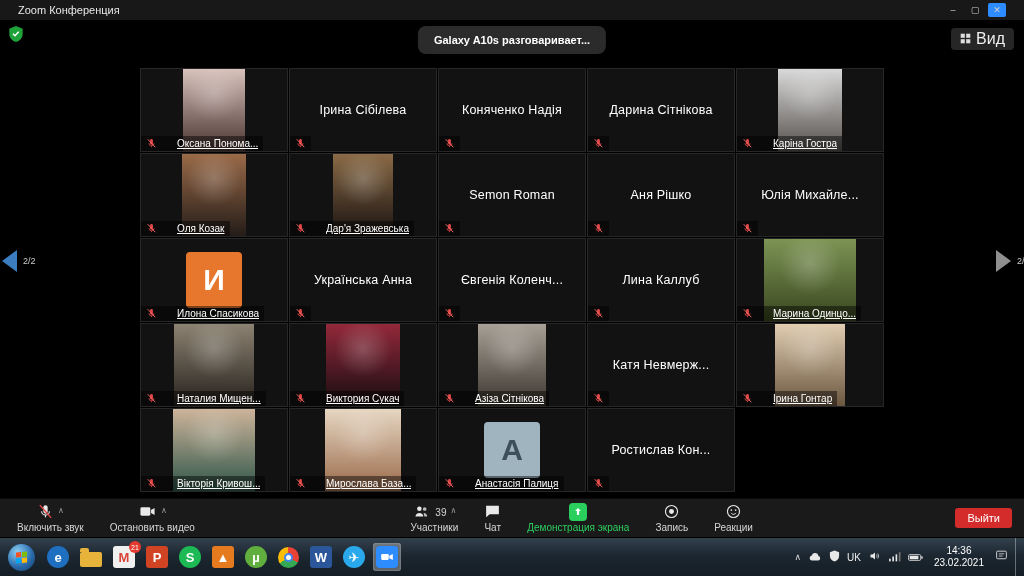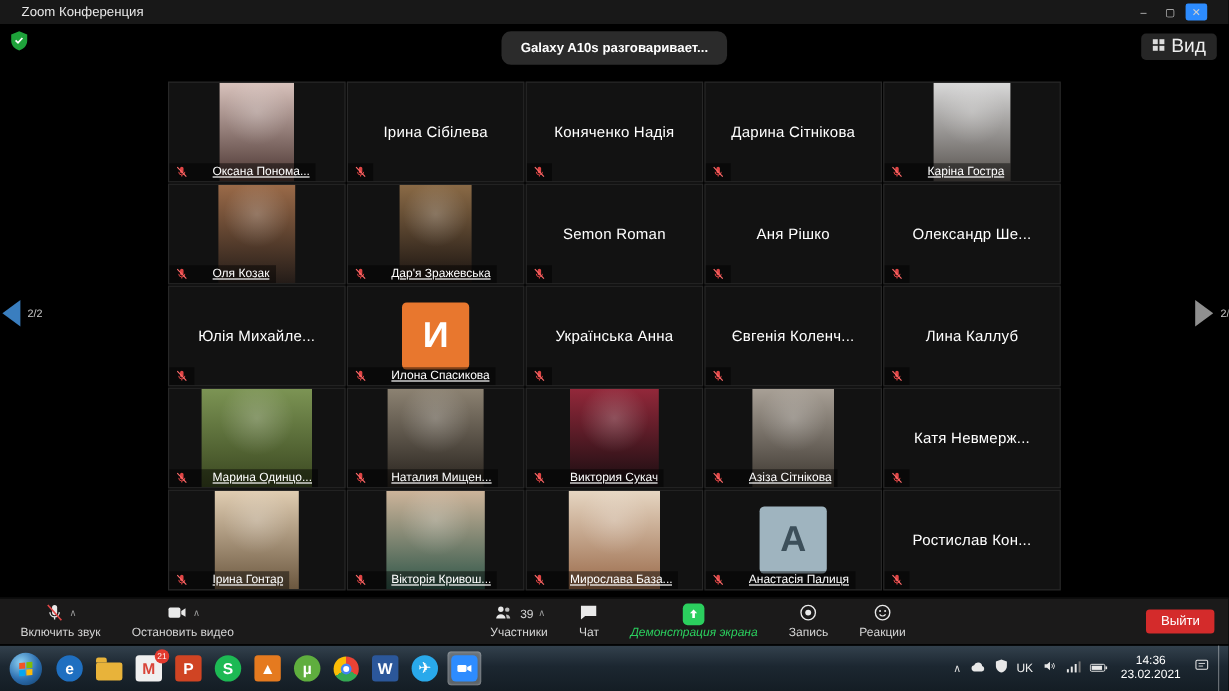--- a/index.html
+++ b/index.html
@@ -228,31 +228,20 @@
           <div class="nameplate">
             <svg width="11" height="11" viewBox="0 0 16 16">
               <path d="M8 1.5c1.2 0 2.1.9 2.1 2.1v4a2.1 2.1 0 0 1-4.2 0v-4C5.9 2.4 6.8 1.5 8 1.5z" fill="#e04545"></path>
               <path d="M4.3 7.6a3.7 3.7 0 0 0 7.4 0" fill="none" stroke="#e04545" stroke-width="1.2"></path>
               <path d="M8 11.3v2" stroke="#e04545" stroke-width="1.2"></path>
               <path d="M2.5 1.8l11 11.6" stroke="#ff6b6b" stroke-width="1.4"></path>
             </svg>
           </div>
         </div>
         <div class="tile">
-          <div class="center-name">Олександр  Ше...</div>
-          <div class="nameplate">
-            <svg width="11" height="11" viewBox="0 0 16 16">
-              <path d="M8 1.5c1.2 0 2.1.9 2.1 2.1v4a2.1 2.1 0 0 1-4.2 0v-4C5.9 2.4 6.8 1.5 8 1.5z" fill="#e04545"></path>
-              <path d="M4.3 7.6a3.7 3.7 0 0 0 7.4 0" fill="none" stroke="#e04545" stroke-width="1.2"></path>
-              <path d="M8 11.3v2" stroke="#e04545" stroke-width="1.2"></path>
-              <path d="M2.5 1.8l11 11.6" stroke="#ff6b6b" stroke-width="1.4"></path>
-            </svg>
-          </div>
-        </div>
-        <div class="tile">
           <div class="center-name">Юлія  Михайле...</div>
           <div class="nameplate">
             <svg width="11" height="11" viewBox="0 0 16 16">
               <path d="M8 1.5c1.2 0 2.1.9 2.1 2.1v4a2.1 2.1 0 0 1-4.2 0v-4C5.9 2.4 6.8 1.5 8 1.5z" fill="#e04545"></path>
               <path d="M4.3 7.6a3.7 3.7 0 0 0 7.4 0" fill="none" stroke="#e04545" stroke-width="1.2"></path>
               <path d="M8 11.3v2" stroke="#e04545" stroke-width="1.2"></path>
               <path d="M2.5 1.8l11 11.6" stroke="#ff6b6b" stroke-width="1.4"></path>
             </svg>
           </div>
         </div>
@@ -478,21 +467,21 @@
         <span>Чат</span>
       </div>
       <div class="tb-item">
         <div class="ico-row">
           <span class="share-box" style="background: rgb(43, 207, 94);">
               <svg width="12" height="12" viewBox="0 0 24 24">
                 <path d="M12 4l6 6h-3.8v8h-4.4v-8H6z" fill="#fff"></path>
               </svg>
             </span>
         </div>
-        <span style="color: rgb(43, 207, 94); font-style: italic;">Демонстрация экрана</span>
+        <span style="color: rgb(43, 207, 94);">Демонстрация экрана</span>
       </div>
       <div class="tb-item">
         <div class="ico-row">
           <span><svg width="17" height="17" viewBox="0 0 24 24">
                 <circle cx="12" cy="12" r="8.5" fill="none" stroke="#e9e9e9" stroke-width="1.6"></circle>
                 <circle cx="12" cy="12" r="3.5" fill="#e9e9e9"></circle>
               </svg></span>
         </div>
         <span>Запись</span>
       </div>

